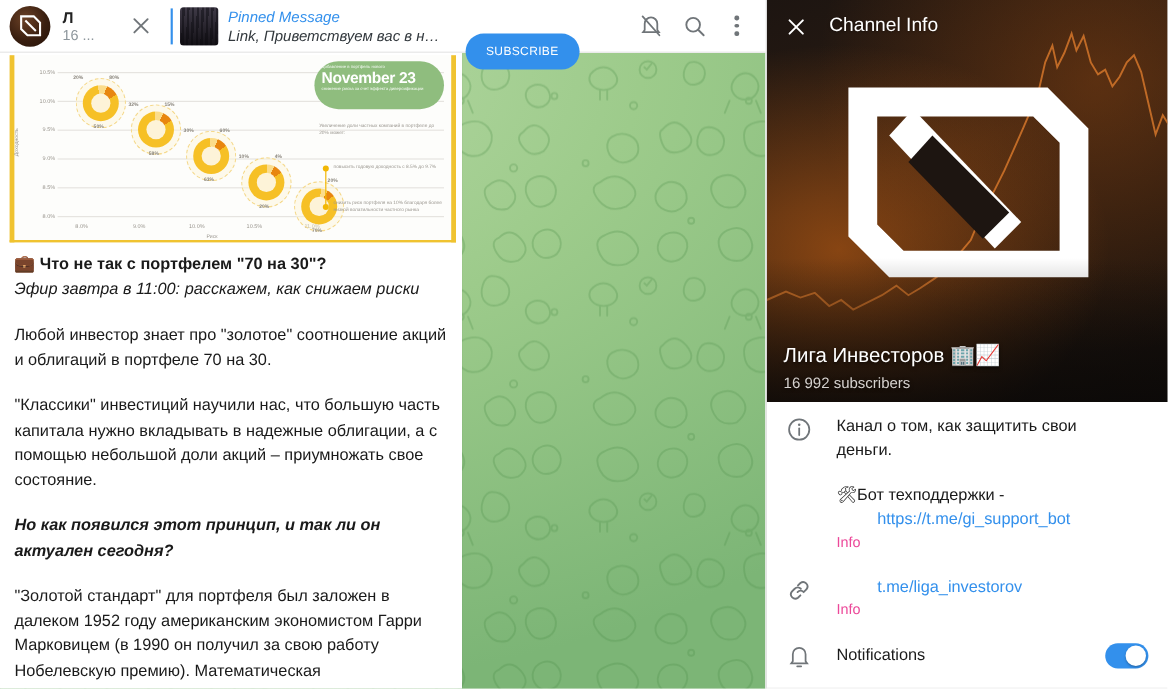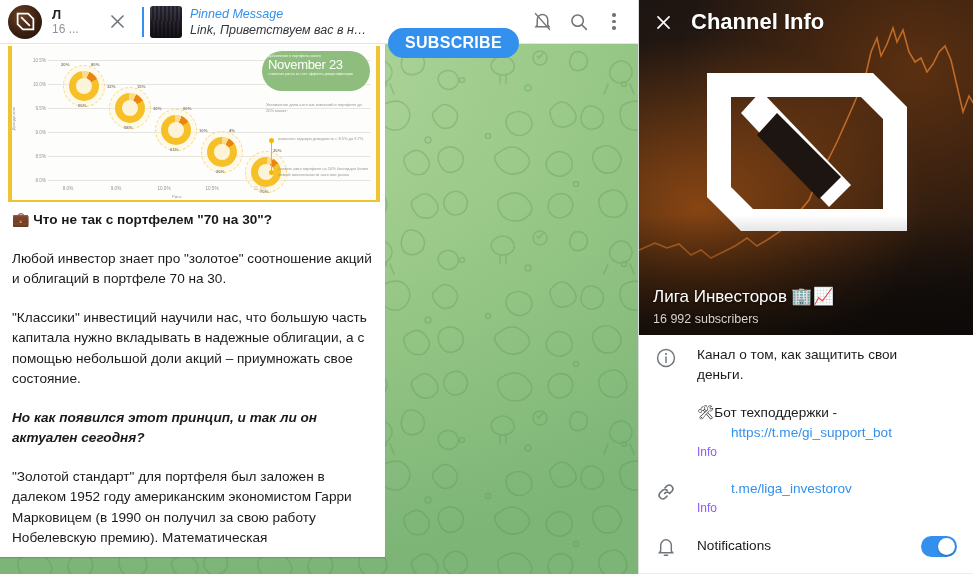--- a/index.html
+++ b/index.html
@@ -60,21 +60,21 @@
   }
   .pin-sub {
     font-size: 12.5px; color: #32383d; line-height: 16px;
     white-space: nowrap; overflow: hidden; text-overflow: clip;
   }
   .subscribe-btn {
     margin-left: 14px; flex: none;
     background: #3390ec; color: #fff; border: none; border-radius: 18px;
     height: 30px; padding: 0 17px;
     font-family: "Liberation Sans", sans-serif;
-    font-size: 16px; font-weight: bold; letter-spacing: .3px;
+    font-size: 10px; font-weight: normal; letter-spacing: .3px;
     cursor: pointer;
     margin-top: 43px;
   }
   .hdr-icons { margin-left: auto; display: flex; align-items: center; padding-right: 6px; }
   .hdr-ic {
     width: 36px; height: 36px; display: flex; align-items: center; justify-content: center;
     color: #707579; cursor: pointer;
   }
   .hdr-ic svg { width: 21px; height: 21px; }
   .dots { display: flex; flex-direction: column; gap: 3px; align-items: center; }
@@ -143,21 +143,21 @@
   .donut-hole {
     position: absolute; inset: 7px; border-radius: 50%; background: #fdf3d8;
   }
   .d-lab { position: absolute; font-size: 4.2px; color: #8a857c; font-weight: bold; white-space: nowrap; }
   .badge-nov {
     position: absolute; right: 6px; top: 5px; width: 108px; height: 40px;
     border-radius: 20px; background: #8fbd7e;
     color: #fff; padding: 3px 6px; overflow: hidden;
   }
   .badge-top { font-size: 3.6px; opacity: .9; }
-  .badge-main { font-size: 13px; font-weight: normal; line-height: 14px; letter-spacing: -.3px; }
+  .badge-main { font-size: 13px; font-weight: bold; line-height: 14px; letter-spacing: -.3px; }
   .badge-bot { font-size: 3.6px; opacity: .9; line-height: 5px; }
   .note-txt {
     position: absolute; right: 6px; font-size: 4px; color: #9a968f; line-height: 6px; width: 104px;
   }
   .leg-dot { position: absolute; width: 5px; height: 5px; border-radius: 50%; background: #f2b705; }
   .leg-line { position: absolute; width: 1px; background: #f2b705; }
   .leg-txt { position: absolute; font-size: 4px; color: #9a968f; line-height: 5.6px; width: 92px; }
 
   
   .info-side {
@@ -175,21 +175,21 @@
   .hero-header {
     position: absolute; top: 0; left: 0; width: 335px; height: 44px;
     display: flex; align-items: center; z-index: 4;
   }
   .hero-close {
     width: 36px; height: 36px; margin-left: 6px;
     display: flex; align-items: center; justify-content: center; color: #fff; cursor: pointer;
   }
   .hero-close svg { width: 19px; height: 19px; }
   .hero-title {
-    margin-left: 10px; color: #fff; font-size: 22px; font-weight: bold;
+    margin-left: 10px; color: #fff; font-size: 16px; font-weight: normal;
     text-shadow: 0 1px 2px rgba(0,0,0,.4);
   }
   .hero-logo {
     position: absolute; left: 50%; top: 152px; transform: translate(-50%,-50%);
     width: 212px; height: 170px; z-index: 3;
   }
   .hero-spark { position: absolute; inset: 0; z-index: 2; }
   .hero-fade {
     position: absolute; left: 0; bottom: 0; width: 335px; height: 120px;
     background: linear-gradient(180deg, rgba(10,8,7,0) 0%, rgba(10,8,7,.78) 100%);
@@ -208,21 +208,21 @@
 
   .info-row { display: flex; padding: 10px 16px 8px 16px; position: relative; }
   .info-ic {
     width: 42px; flex: none; display: flex; justify-content: flex-start;
     padding-top: 2px; color: #707579;
   }
   .info-ic svg { width: 22px; height: 22px; }
   .info-body { flex: 1; min-width: 0; }
   .info-main { font-size: 13.6px; line-height: 20px; color: #1a1a1a; word-wrap: break-word; }
   .info-link { color: #3390ec; cursor: pointer; word-break: break-all; padding-left: 34px; }
-  .info-cap { font-size: 12px; color: #8b5cf6; line-height: 17px; margin-top: 1px; }
+  .info-cap { font-size: 12px; color: #ec4899; line-height: 17px; margin-top: 1px; }
   .notif-row { display: flex; align-items: center; padding: 9px 16px; }
   .toggle {
     margin-left: auto; width: 36px; height: 21px; border-radius: 11px;
     background: #3390ec; position: relative; flex: none; cursor: pointer;
   }
   .toggle i {
     position: absolute; right: 2px; top: 2px; width: 17px; height: 17px;
     border-radius: 50%; background: #fff; display: block;
     box-shadow: 0 1px 2px rgba(0,0,0,.3);
   }
@@ -368,20 +368,21 @@
 
             </div>
           </div>
         </div>
       </div>
 
       <div class="msg-text">
         <p>
           <span class="emoji">💼</span>
           <span class="t-bold">Что не так с портфелем "70 на 30"?</span><br>
+          <span class="t-ital">Эфир завтра в 11:00: расскажем, как снижаем риски</span>
         </p>
         <p>Любой инвестор знает про "золотое" соотношение акций и облигаций в портфеле 70 на 30.</p>
         <p>"Классики" инвестиций научили нас, что большую часть капитала нужно вкладывать в надежные облигации, а с помощью небольшой доли акций – приумножать свое состояние.</p>
         <p class="t-bi">Но как появился этот принцип, и так ли он актуален сегодня?</p>
         <p>"Золотой стандарт" для портфеля был заложен в далеком 1952 году американским экономистом Гарри Марковицем (в 1990 он получил за свою работу Нобелевскую премию). Математическая</p>
       </div>
     </div>
 
     <div class="chat-header">
       <div class="hdr-avatar">

